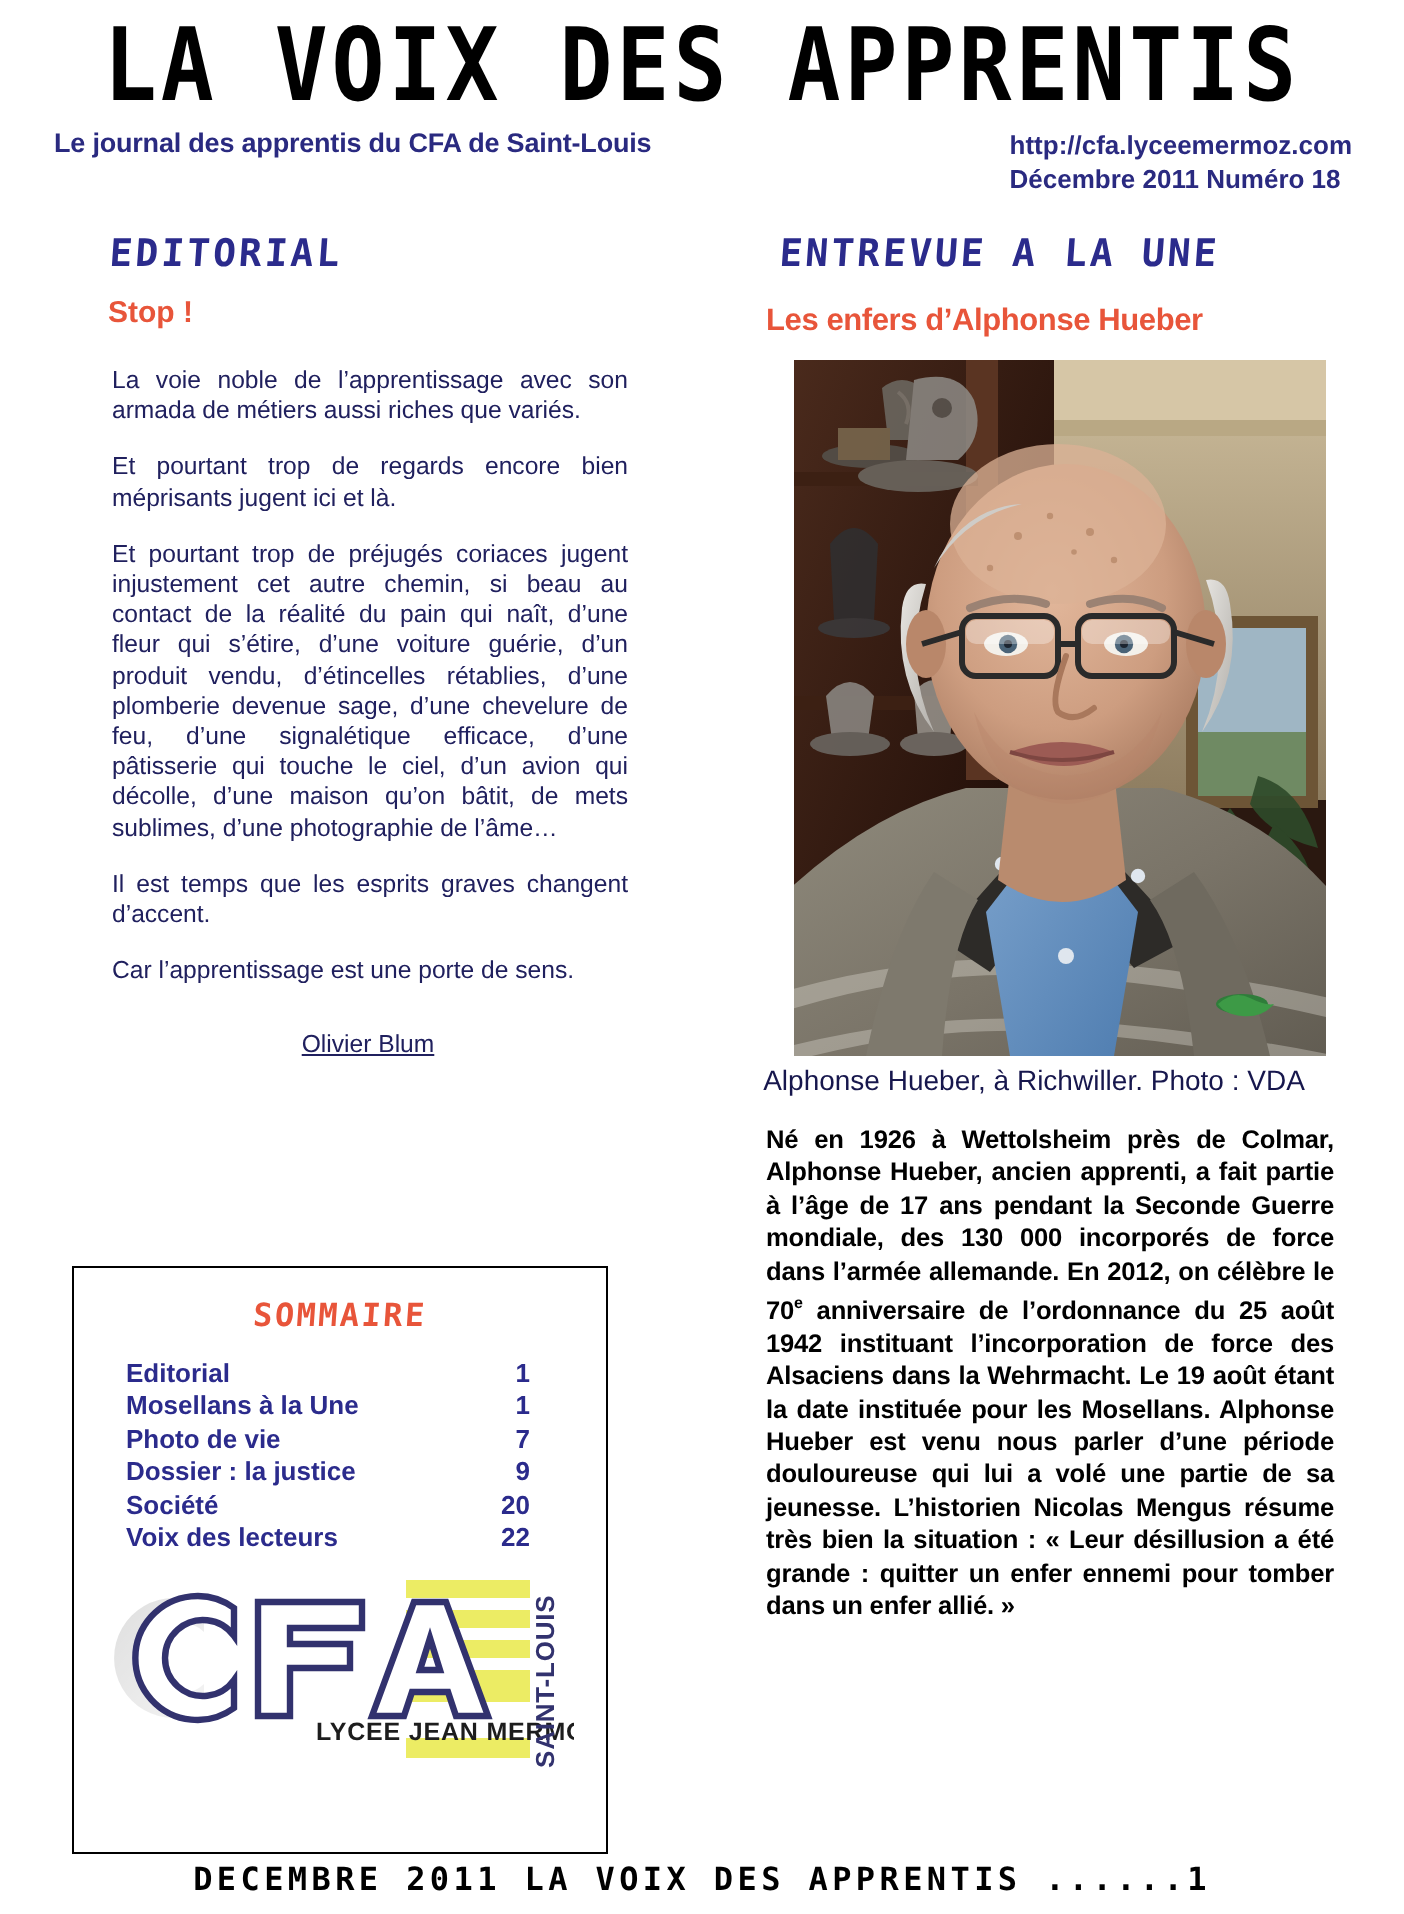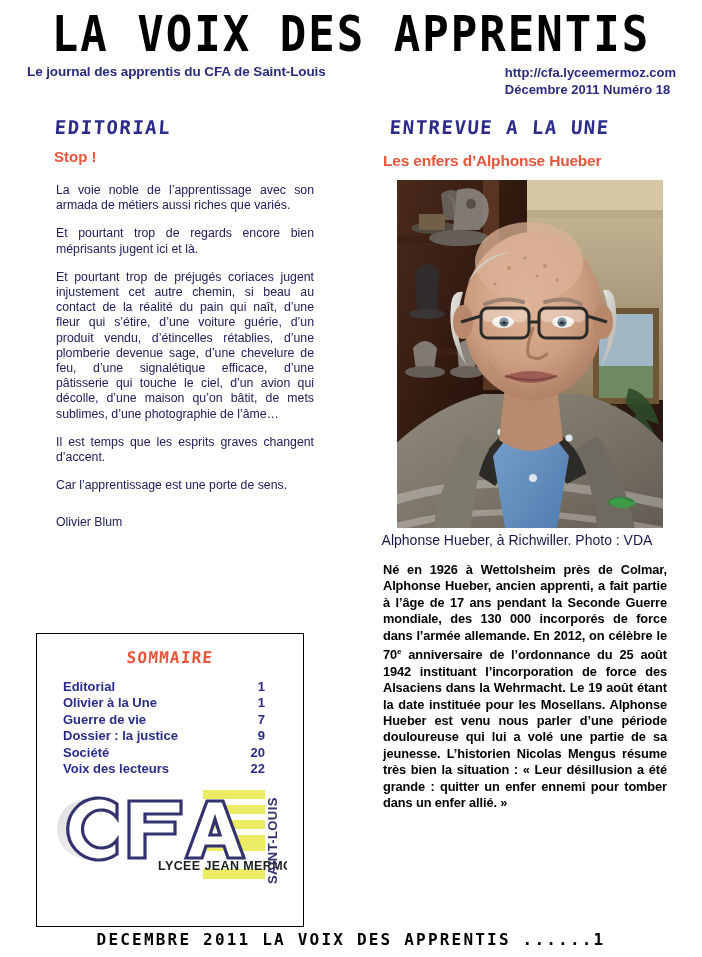--- a/index.html
+++ b/index.html
@@ -72,25 +72,26 @@
   .edito-body{
     margin:18px 0 0 20px;
     width:258px;
     font-size:12.3px;
     line-height:15.2px;
     color:#20205e;
     text-align:justify;
   }
   .edito-body p{margin:0 0 13px 0;}
   .signature{
-    text-align:left;
+    text-align:center;
     font-size:12.3px;
     color:#20205e;
     margin-top:22px;
     padding-right:2px;
+    text-decoration:underline;
   }
 
   
   .photo-wrap{position:relative;width:266px;height:348px;margin:0 0 0 14px;}
   .photo{width:266px;height:348px;display:block;}
   .caption{
     width:284px;margin:4px 0 0 -8px;
     text-align:center;
     font-size:14px;
     color:#17174d;
@@ -182,25 +183,25 @@
 
   <div class="sommaire">
     <div class="sommaire-title">SOMMAIRE</div>
 
     <div class="toc">
       <div class="toc-row">
         <span>Editorial</span>
         <span class="toc-num">1</span>
       </div>
       <div class="toc-row">
-        <span>Olivier à la Une</span>
+        <span>Mosellans à la Une</span>
         <span class="toc-num">1</span>
       </div>
       <div class="toc-row">
-        <span>Guerre de vie</span>
+        <span>Photo de vie</span>
         <span class="toc-num">7</span>
       </div>
       <div class="toc-row">
         <span>Dossier : la justice</span>
         <span class="toc-num">9</span>
       </div>
       <div class="toc-row">
         <span>Société</span>
         <span class="toc-num">20</span>
       </div>

